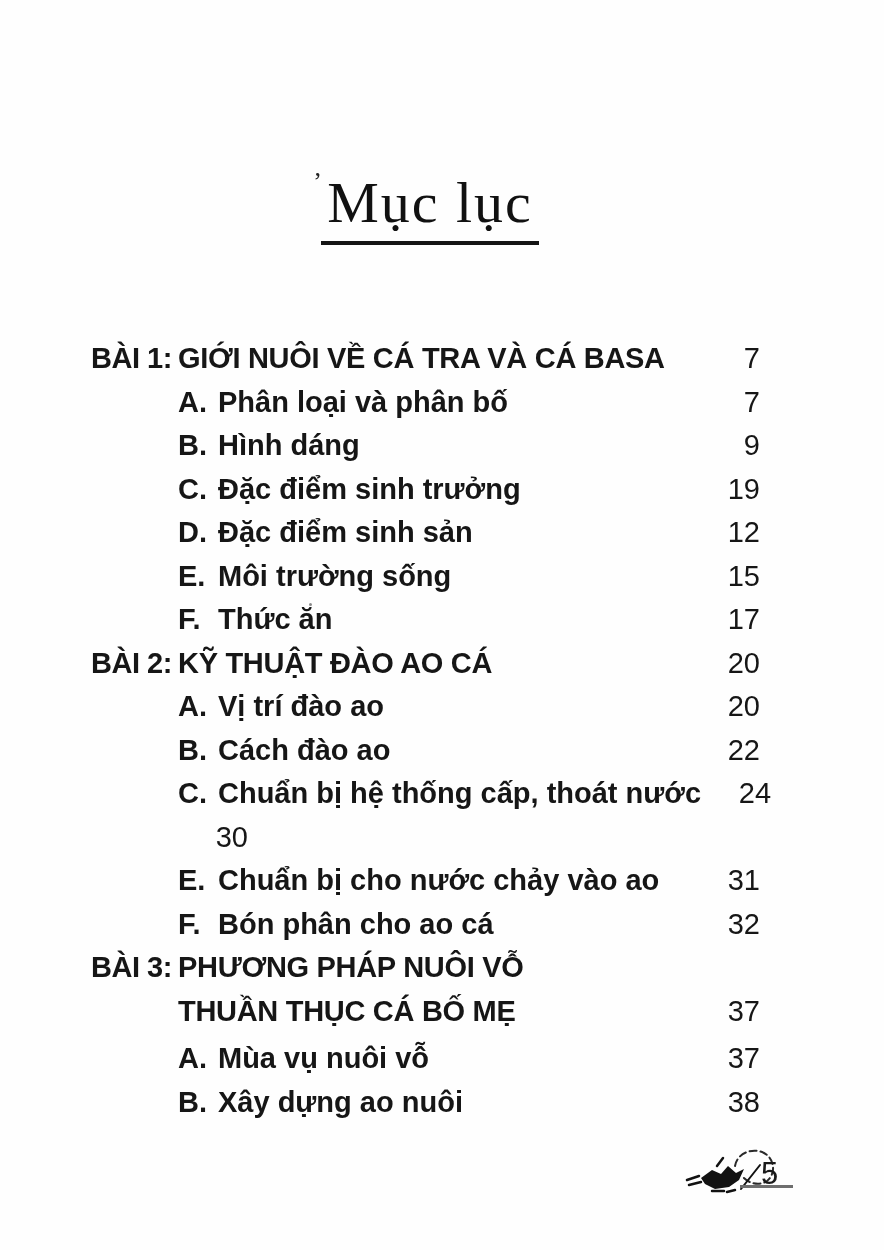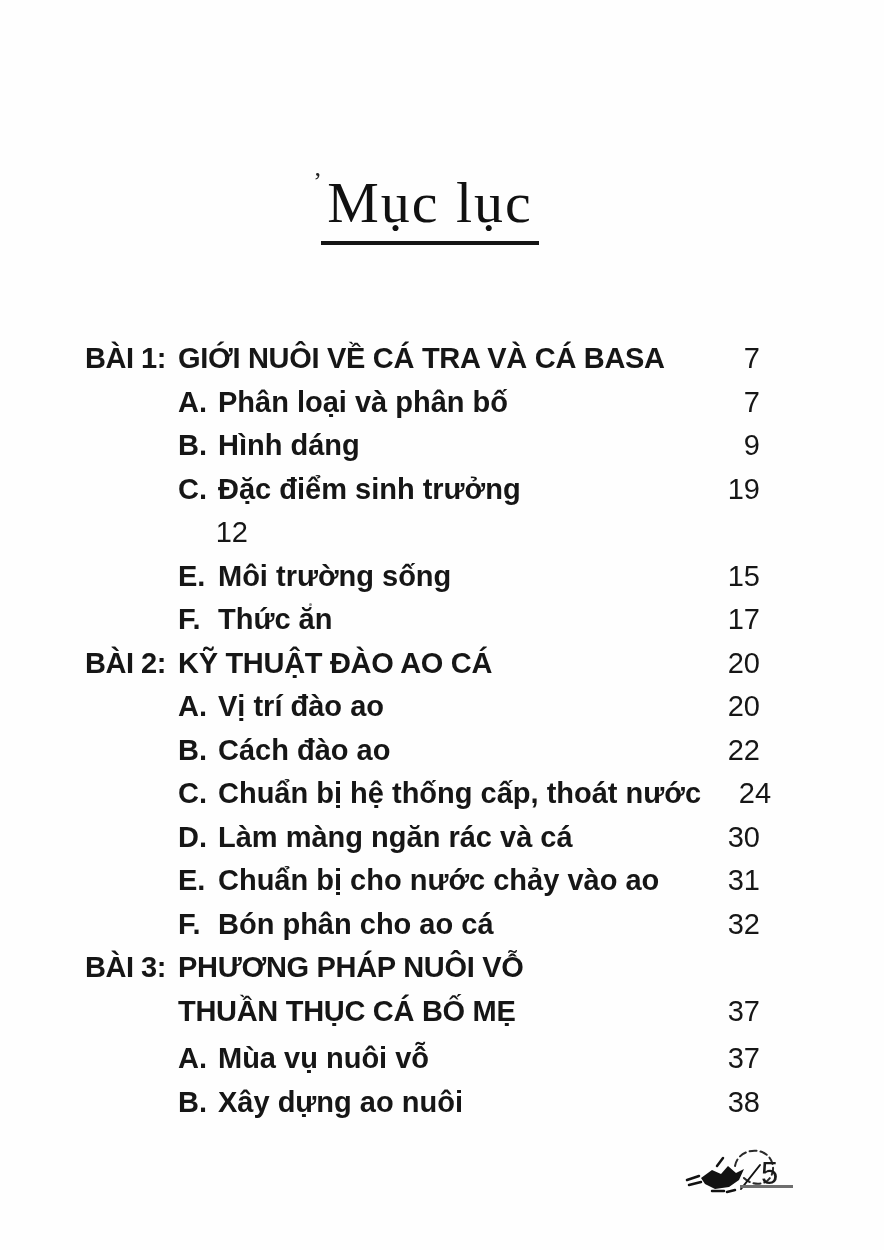--- a/index.html
+++ b/index.html
@@ -53,20 +53,21 @@
     display: flex;
     align-items: center;
     height: 43.5px;
   }
   .col-label {
     width: 93px;
     flex: 0 0 93px;
     font-weight: bold;
     letter-spacing: -0.5px;
     white-space: nowrap;
+    text-align: center;
   }
   .col-title { flex: 1 1 auto; white-space: nowrap; font-weight: bold; }
   .col-page  { flex: 0 0 70px; text-align: right; }
 
   .row.section .col-title {
     font-weight: bold;
     letter-spacing: -0.3px;
   }
   .letter {
     display: inline-block;
@@ -142,20 +143,21 @@
     <span class="col-title"><span class="letter">B.</span><span>Hình dáng</span></span>
     <span class="col-page">9</span>
   </div>
   <div class="row item">
     <span class="col-label"></span>
     <span class="col-title"><span class="letter">C.</span><span>Đặc điểm sinh trưởng</span></span>
     <span class="col-page">19</span>
   </div>
   <div class="row item">
     <span class="col-label"></span>
+    <span class="col-title"><span class="letter">D.</span><span>Đặc điểm sinh sản</span></span>
     <span class="col-page">12</span>
   </div>
   <div class="row item">
     <span class="col-label"></span>
     <span class="col-title"><span class="letter">E.</span><span>Môi trường sống</span></span>
     <span class="col-page">15</span>
   </div>
   <div class="row item">
     <span class="col-label"></span>
     <span class="col-title"><span class="letter">F.</span><span>Thức ăn</span></span>
@@ -177,21 +179,20 @@
     <span class="col-title"><span class="letter">B.</span><span>Cách đào ao</span></span>
     <span class="col-page">22</span>
   </div>
   <div class="row item">
     <span class="col-label"></span>
     <span class="col-title"><span class="letter">C.</span><span>Chuẩn bị hệ thống cấp, thoát nước</span></span>
     <span class="col-page">24</span>
   </div>
   <div class="row item">
     <span class="col-label"></span>
-    <span class="col-title"><span class="letter">D.</span><span>Làm màng ngăn rác và cá</span></span>
     <span class="col-page">30</span>
   </div>
   <div class="row item">
     <span class="col-label"></span>
     <span class="col-title"><span class="letter">E.</span><span>Chuẩn bị cho nước chảy vào ao</span></span>
     <span class="col-page">31</span>
   </div>
   <div class="row item">
     <span class="col-label"></span>
     <span class="col-title"><span class="letter">F.</span><span>Bón phân cho ao cá</span></span>

